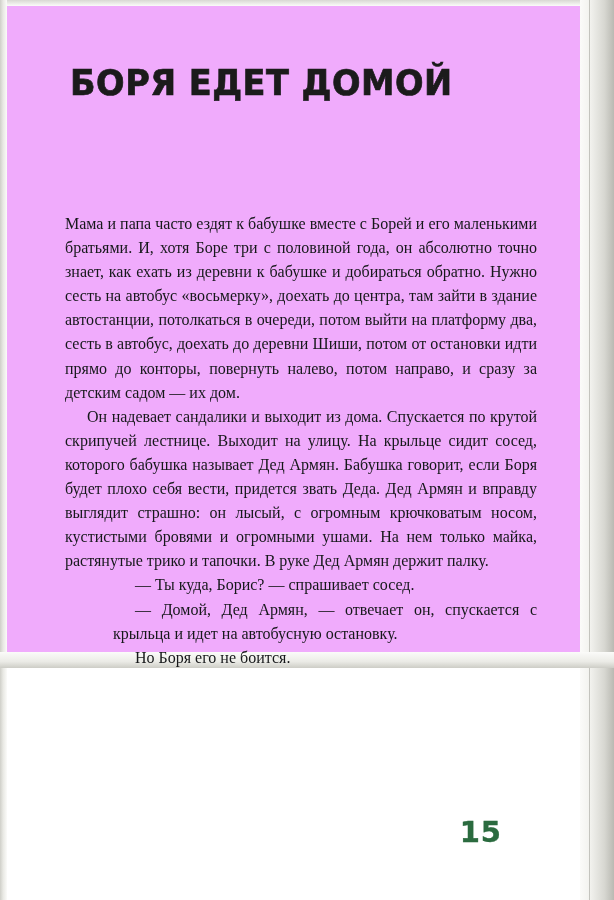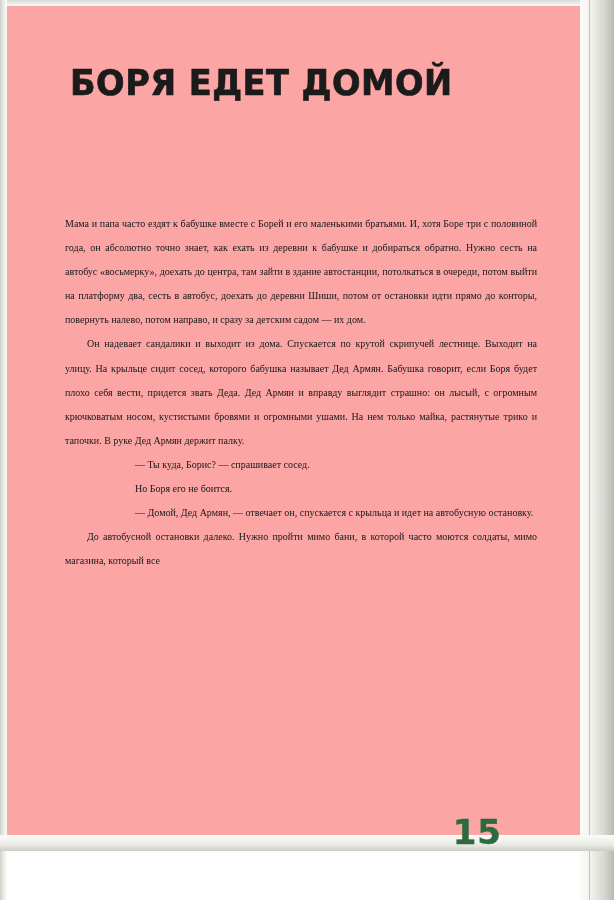--- a/index.html
+++ b/index.html
@@ -9,22 +9,22 @@
   }
   body {
     width: 614px;
     height: 900px;
     overflow: hidden;
     font-family: "Liberation Serif", serif;
   }
   #page {
     position: relative;
     width: 614px;
-    height: 851px;
-    background: #fca5a5;
+    height: 668px;
+    background: #f0abfc;
     box-sizing: border-box;
   }
   
   #page-left-edge {
     position: absolute;
     left: 0; top: 0;
     width: 7px; height: 900px;
     background: linear-gradient(to right, #cfcfc9 0%, #e9e9e4 45%, #fbfbf9 100%);
   }
   #page-right-edge {
@@ -78,21 +78,21 @@
     transform-origin: left top;
     -webkit-text-stroke: 0.7px #1b1b1b;
   }
 
   #body-text {
     position: absolute;
     left: 3px;
     top: 212px;
     width: 472px;
     font-family: "Liberation Serif", serif;
-    font-size: 10px;
+    font-size: 16px;
     line-height: 24.1px;
     color: #16181a;
     text-align: justify;
     text-justify: inter-word;
     hyphens: manual;
   }
   #body-text p {
     margin: 0;
     text-indent: 22px;
   }
@@ -103,21 +103,21 @@
     text-indent: 22px;
     margin-left: 48px;
   }
 
   #page-number {
     position: absolute;
     right: 38px;
     top: 818px;
     font-family: "DejaVu Sans", sans-serif;
     font-weight: 700;
-    font-size: 34px;
+    font-size: 29px;
     line-height: 29px;
     letter-spacing: 1px;
     color: #2b6b3f;
     -webkit-text-stroke: 0.4px #2b6b3f;
   }
 </style>
 </head>
 <body>
 
 <div id="page">
@@ -129,21 +129,20 @@
   <div id="page-bottom-edge"></div>
 
   <div id="content">
 
     <h1 id="chapter-title">Боря едет домой</h1>
 
     <div id="body-text">
       <p class="first">Мама и папа часто ездят к бабушке вместе с Борей и его маленькими братьями. И, хотя Боре три с половиной года, он абсолютно точно знает, как ехать из деревни к бабушке и добираться обратно. Нужно сесть на автобус «восьмерку», доехать до центра, там зайти в здание автостанции, потолкаться в очереди, потом выйти на платформу два, сесть в автобус, доехать до деревни Шиши, потом от остановки идти прямо до конторы, повернуть налево, потом направо, и сразу за детским садом — их дом.</p>
       <p>Он надевает сандалики и выходит из дома. Спускается по крутой скрипучей лестнице. Выходит на улицу. На крыльце сидит сосед, которого бабушка называет Дед Армян. Бабушка говорит, если Боря будет плохо себя вести, придется звать Деда. Дед Армян и вправду выглядит страшно: он лысый, с огромным крючковатым носом, кустистыми бровями и огромными ушами. На нем только майка, растянутые трико и тапочки. В руке Дед Армян держит палку.</p>
       <p class="dialog">— Ты куда, Борис? — спрашивает сосед.</p>
+      <p class="dialog">— Домой, Дед Армян, — отвечает он, спускается с крыльца и идет на автобусную остановку.</p>
       <p class="dialog">Но Боря его не боится.</p>
-      <p class="dialog">— Домой, Дед Армян, — отвечает он, спускается с крыльца и идет на автобусную остановку.</p>
-      <p>До автобусной остановки далеко. Нужно пройти мимо бани, в которой часто моются солдаты, мимо магазина, который все</p>
     </div>
 
     <div id="page-number">15</div>
 
   </div>
 </div>
 
 </body></html>

